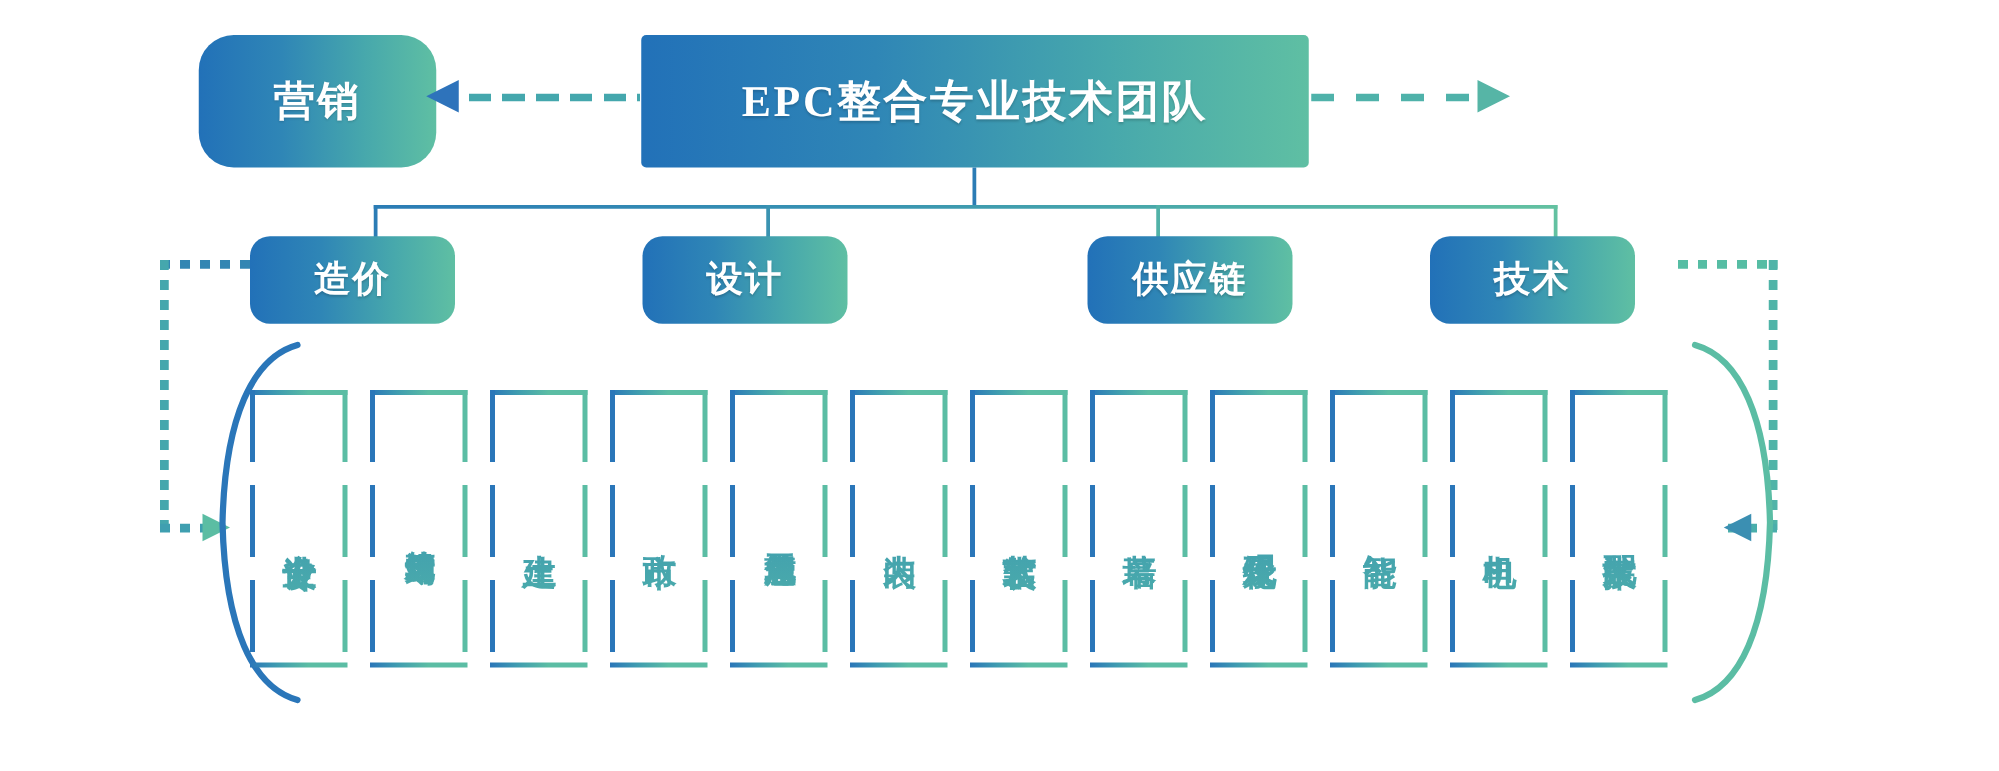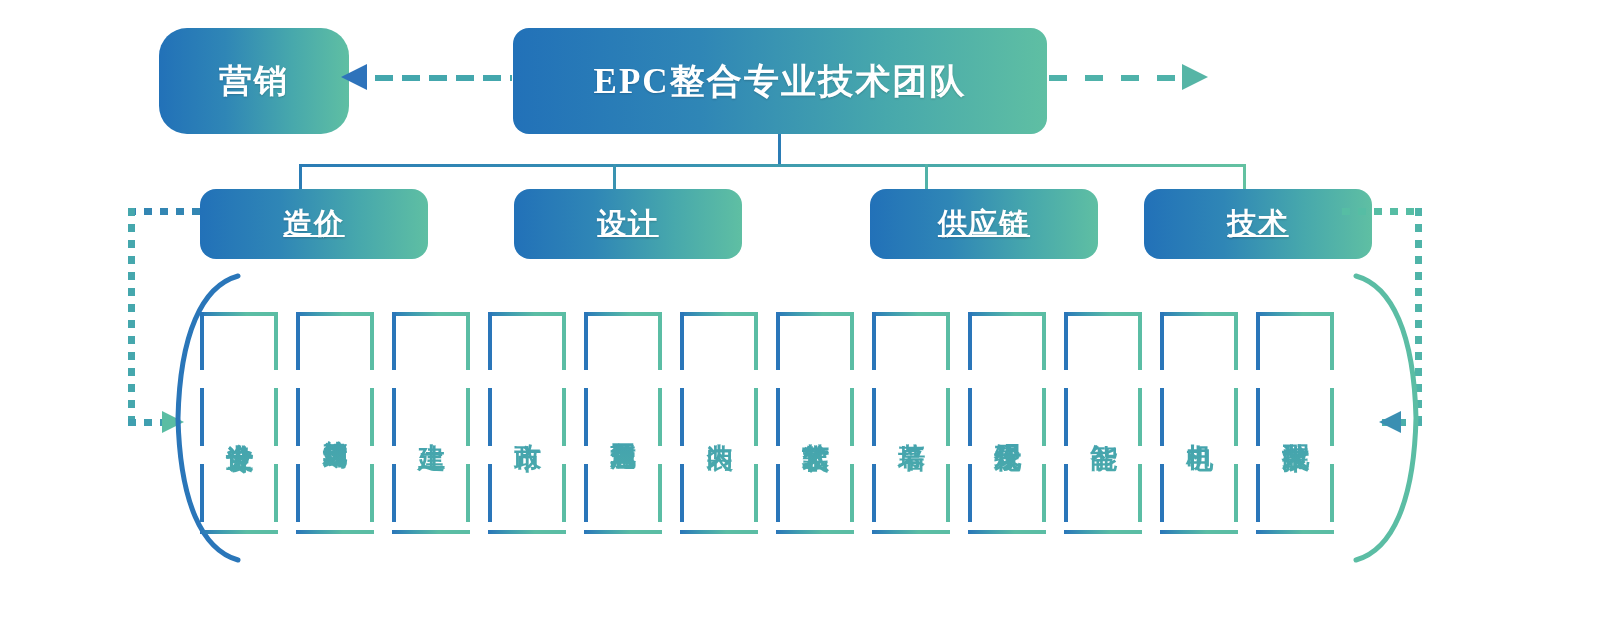--- a/index.html
+++ b/index.html
@@ -17,29 +17,29 @@
     color:#ffffff;
     display:flex;align-items:center;justify-content:center;
     font-weight:bold;
     letter-spacing:.06em;
     text-shadow:0 1px 2px rgba(0,0,0,.18);
     box-sizing:border-box;
     user-select:none;
   }
   .node.root{
     left:513px;top:28px;width:534px;height:106px;
-    font-size:35px;border-radius:16px;font-family:Liberation Serif, serif;
+    font-size:35px;border-radius:4px;font-family:Liberation Serif, serif;
   }
   .node.side{
     width:190px;height:106px;top:28px;font-size:33px;border-radius:28px;
   }
   .node.side.left{left:159px;}
   .node.side.right{left:1209px;}
   .node.tier2{
-    top:189px;width:228px;height:70px;font-size:29px;border-radius:16px;text-decoration:underline;
+    top:189px;width:164px;height:70px;font-size:29px;border-radius:16px;
   }
 
   
   .conn{position:absolute;}
   .conn.v{width:3px;background:#2b7cb5;}
   .conn.h{
     height:3px;
     background:linear-gradient(90deg,#2b7cb5 0%,#3792b2 40%,#4fb0a7 75%,#63c1a1 100%);
   }
   .conn.vg{width:3px;}

